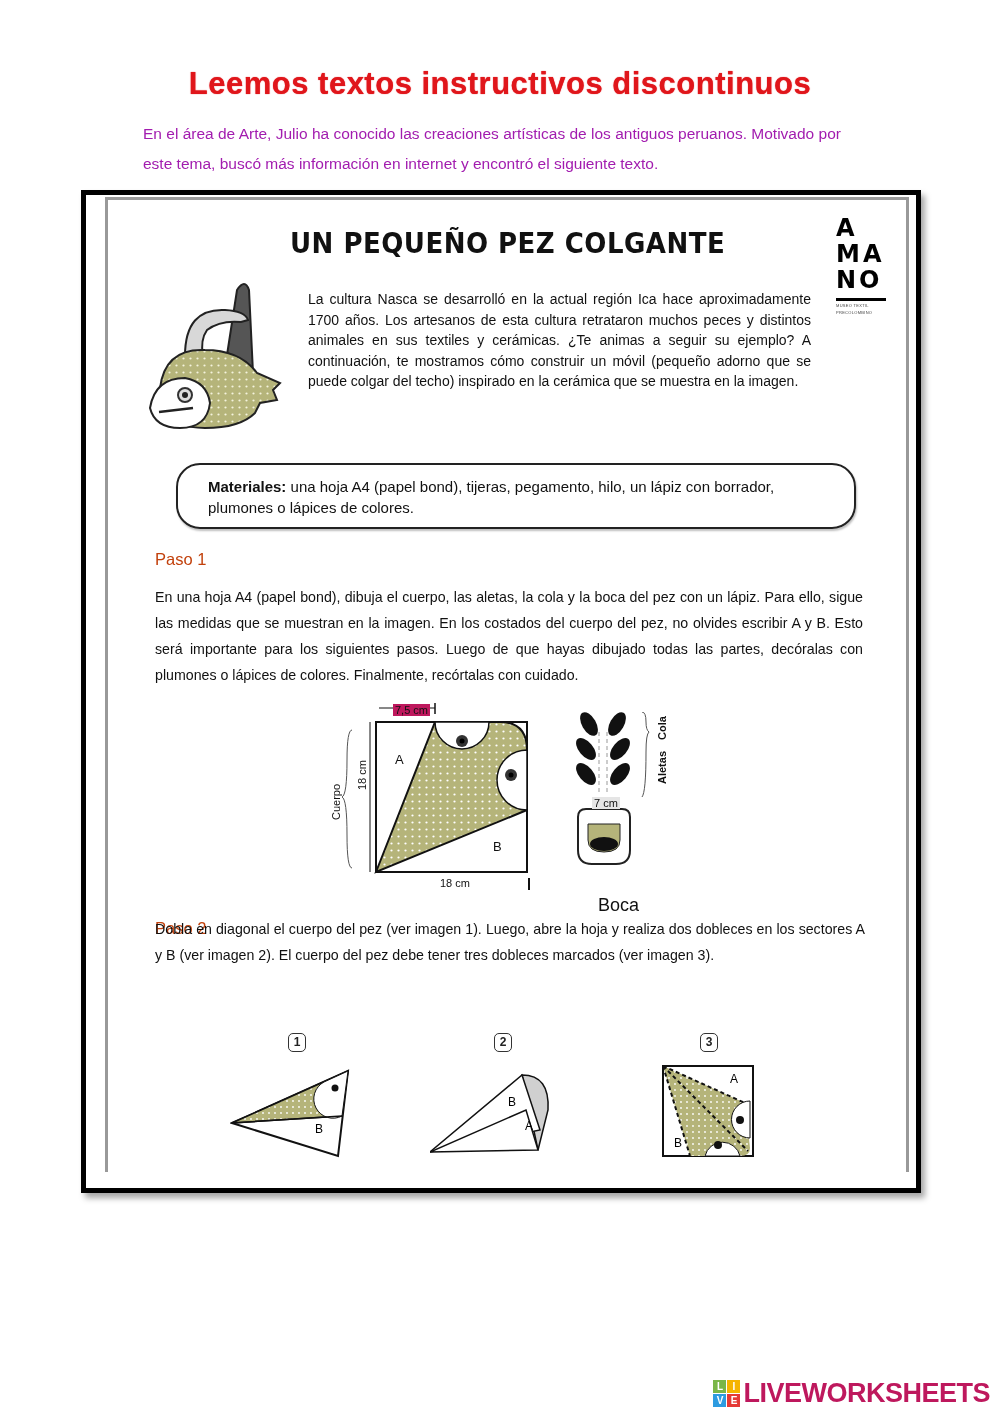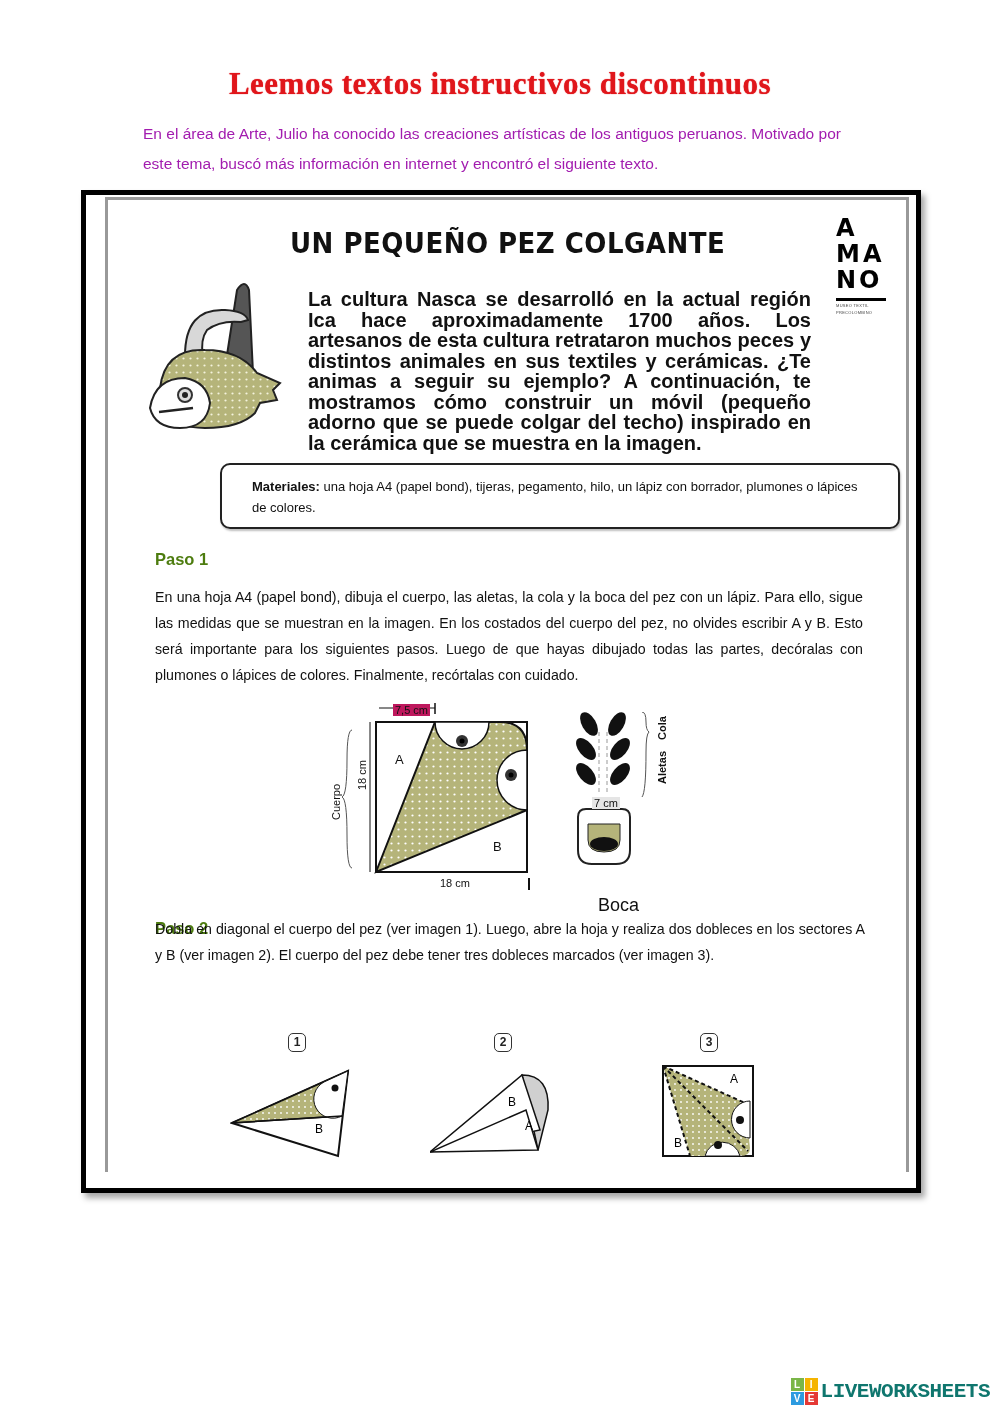--- a/index.html
+++ b/index.html
@@ -1,42 +1,42 @@
 <!DOCTYPE html>
 <html><head>
 <meta charset="utf-8">
 <style>
   html, body { margin:0; padding:0; }
   body { width:1000px; height:1413px; background:#ffffff; position:relative; overflow:hidden;
          font-family:"Liberation Sans", sans-serif; color:#111; }
   .abs { position:absolute; }
   .main-title { left:0; width:1000px; top:66px; text-align:center; color:#e0161b;
-    font-family:Liberation Serif, serif; font-weight:bold; font-size:31px; letter-spacing:0.5px;
+    font-family:Liberation Sans, sans-serif; font-weight:bold; font-size:31px; letter-spacing:0.5px;
     text-shadow: 0 0 1px #e0161b; }
   .intro { left:143px; top:119px; width:730px; font-size:15.5px; line-height:30px; color:#a21caf; }
   .outer-frame { left:81px; top:190px; width:840px; height:1003px; border:5px solid #000;
     box-sizing:border-box; box-shadow:4px 5px 6px rgba(0,0,0,0.35); background:#fff; }
   .inner-frame { left:105px; top:197px; width:804px; height:975px; border-left:3px solid #999;
     border-top:3px solid #999; border-right:3px solid #999; box-sizing:border-box; }
   .doc-title { left:290px; top:227px; font-size:28px; font-weight:bold; letter-spacing:0.5px; color:#111;
     font-family:"DejaVu Sans", sans-serif; transform:scaleX(0.93); transform-origin:left; }
-  .intro2 { left:308px; top:289px; width:503px; font-size:20px; line-height:20.5px; text-align:justify; color:#111;font-weight:bold; }
+  .intro2 { left:308px; top:289px; width:503px; font-size:14px; line-height:20.5px; text-align:justify; color:#111; }
   .logo { left:836px; top:215px; width:60px; }
   .logo .l1, .logo .l2, .logo .l3 { font-family:"DejaVu Sans", sans-serif; font-weight:bold; font-size:24px; line-height:26px; letter-spacing:3px; color:#000; }
   .logo .bar { width:50px; height:3px; background:#000; margin-top:5px; }
   .logo .small { font-size:4px; line-height:5px; color:#444; margin-top:2px; letter-spacing:0.3px; }
-  .materials { left:176px; top:463px; width:680px; height:66px; border:2px solid #222; border-radius:10px;
-    box-sizing:border-box; padding:11px 30px; font-size:13px; line-height:21px; box-shadow:1px 2px 2px rgba(0,0,0,0.25);margin-left:44px; }
+  .materials { left:176px; top:463px; width:680px; height:66px; border:2px solid #222; border-radius:24px;
+    box-sizing:border-box; padding:11px 30px; font-size:15px; line-height:21px; box-shadow:1px 2px 2px rgba(0,0,0,0.25); }
   .materials b { font-weight:bold; }
-  .step-h { font-size:16.5px; font-weight:bold; color:#4d7c0f; }
+  .step-h { font-size:16.5px; font-weight:normal; color:#c2410c; }
   .step-p { font-size:14.2px; line-height:26px; text-align:justify; color:#111; }
   .lw { right:10px; top:1378px; display:flex; align-items:center; }
   .lw-grid { display:grid; grid-template-columns:13px 13px; grid-template-rows:13px 13px; gap:1px; margin-right:3px; }
   .lw-grid span { display:flex; align-items:center; justify-content:center; font-size:10px; font-weight:bold; color:#fff; }
-  .lw-text { font-family:Liberation Mono, monospace; font-weight:bold; font-size:21px; color:#0f766e; letter-spacing:-0.5px; }
+  .lw-text { font-family:Liberation Sans, sans-serif; font-weight:bold; font-size:27px; color:#be185d; letter-spacing:-0.5px; }
   .lbl { font-size:11px; color:#111; }
   .num-badge { width:18px; height:19px; border:1.5px solid #333; border-radius:5px; box-sizing:border-box;
     font-size:12px; text-align:center; line-height:16px; font-weight:bold; color:#222; }
 </style>
 </head>
 <body>
 
 <div class="abs main-title">Leemos textos instructivos discontinuos</div>
 <div class="abs intro">En el área de Arte, Julio ha conocido las creaciones artísticas de los antiguos peruanos. Motivado por este tema, buscó más información en internet y encontró el siguiente texto.</div>
 

